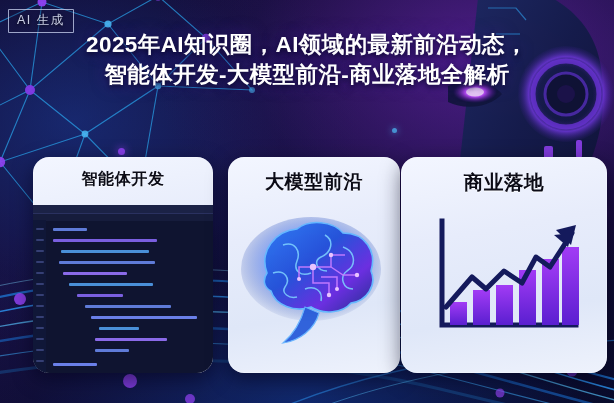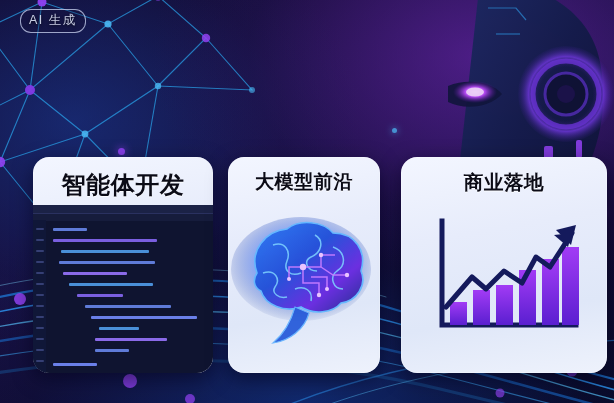--- a/index.html
+++ b/index.html
@@ -41,57 +41,57 @@
     font-size:22.5px;
     line-height:30px;
     letter-spacing:.4px;
     text-shadow:0 2px 5px rgba(10,6,40,.95),0 0 16px rgba(60,30,140,.8);
     padding:0 26px;
   }
   .headline .l2{display:block;}
 
   
   .ai-badge{
-    position:absolute;left:20px;top:9px;
+    position:absolute;left:8px;top:9px;
     border:1.4px solid rgba(205,215,245,.75);
-    border-radius:11px;
+    border-radius:1px;
     padding:2px 8px 3px 8px;
     color:rgba(226,232,250,.88);
     font-size:12.5px;
     letter-spacing:1.5px;
     background:rgba(20,16,52,.28);
     text-shadow:0 1px 3px rgba(0,0,0,.7);
   }
 
   
   .cards{position:absolute;left:0;top:157px;width:614px;height:218px;}
   .card{
     position:absolute;top:0;height:216px;
     border-radius:16px;
     background:linear-gradient(170deg,#f3f6ff 0%,#e7ecfb 35%,#dfe7f8 70%,#eef2fc 100%);
     box-shadow:0 6px 20px rgba(4,2,24,.55), 0 0 0 1px rgba(255,255,255,.25) inset;
     overflow:hidden;
   }
   #card-agent{left:33px;width:180px;}
-  #card-model{left:228px;width:152px;}
+  #card-model{left:228px;width:172px;}
   #card-biz{left:401px;width:206px;}
 
   .card-title{
     position:relative;z-index:3;
     text-align:center;
     font-weight:bold;
     color:#0b0b16;
     font-size:19.5px;
     letter-spacing:.6px;
     padding-top:12px;
     height:32px;
     box-sizing:border-box;
     text-shadow:0 1px 0 rgba(255,255,255,.8);
   }
-  #card-agent .card-title{font-size:24px;}
+  #card-agent .card-title{font-size:16px;}
   #card-model .card-title{font-size:19px;}
   #card-biz .card-title{font-size:19.5px;}
 
   .card-art{position:absolute;left:0;right:0;bottom:0;}
 
   
   .code-art{top:48px;bottom:0;background:#0f1430;overflow:hidden;}
   .code-top{height:8px;background:#1b2246;border-bottom:1px solid #2a3160;}
   .code-tabbar{height:7px;background:#161c3c;}
   .code-body{position:absolute;top:15px;left:0;right:0;bottom:0;}
@@ -211,20 +211,24 @@
       </g>
     </svg>
 
     <div class="dot" style="left:118px;top:148px;width:7px;height:7px;background:#9b45ff;opacity:.85;box-shadow:0 0 8px #9b45ff;"></div>
     <div class="dot" style="left:392px;top:128px;width:5px;height:5px;background:#4fc4ff;opacity:.7;box-shadow:0 0 7px #4fc4ff;"></div>
     <div class="dot" style="left:598px;top:210px;width:6px;height:6px;background:#9b45ff;opacity:.7;box-shadow:0 0 8px #9b45ff;"></div>
   </div>
 
   <div class="ai-badge">AI 生成</div>
 
+  <div class="headline">
+    <span>2025年AI知识圈，AI领域的最新前沿动态，</span>
+    <span class="l2">智能体开发-大模型前沿-商业落地全解析</span>
+  </div>
 
   <div class="cards">
 
     <div class="card" id="card-agent">
       <div class="card-title">智能体开发</div>
       <div class="card-art code-art">
         <div class="code-top"></div>
         <div class="code-tabbar"></div>
         <div class="code-body">
           <div class="gutter">

